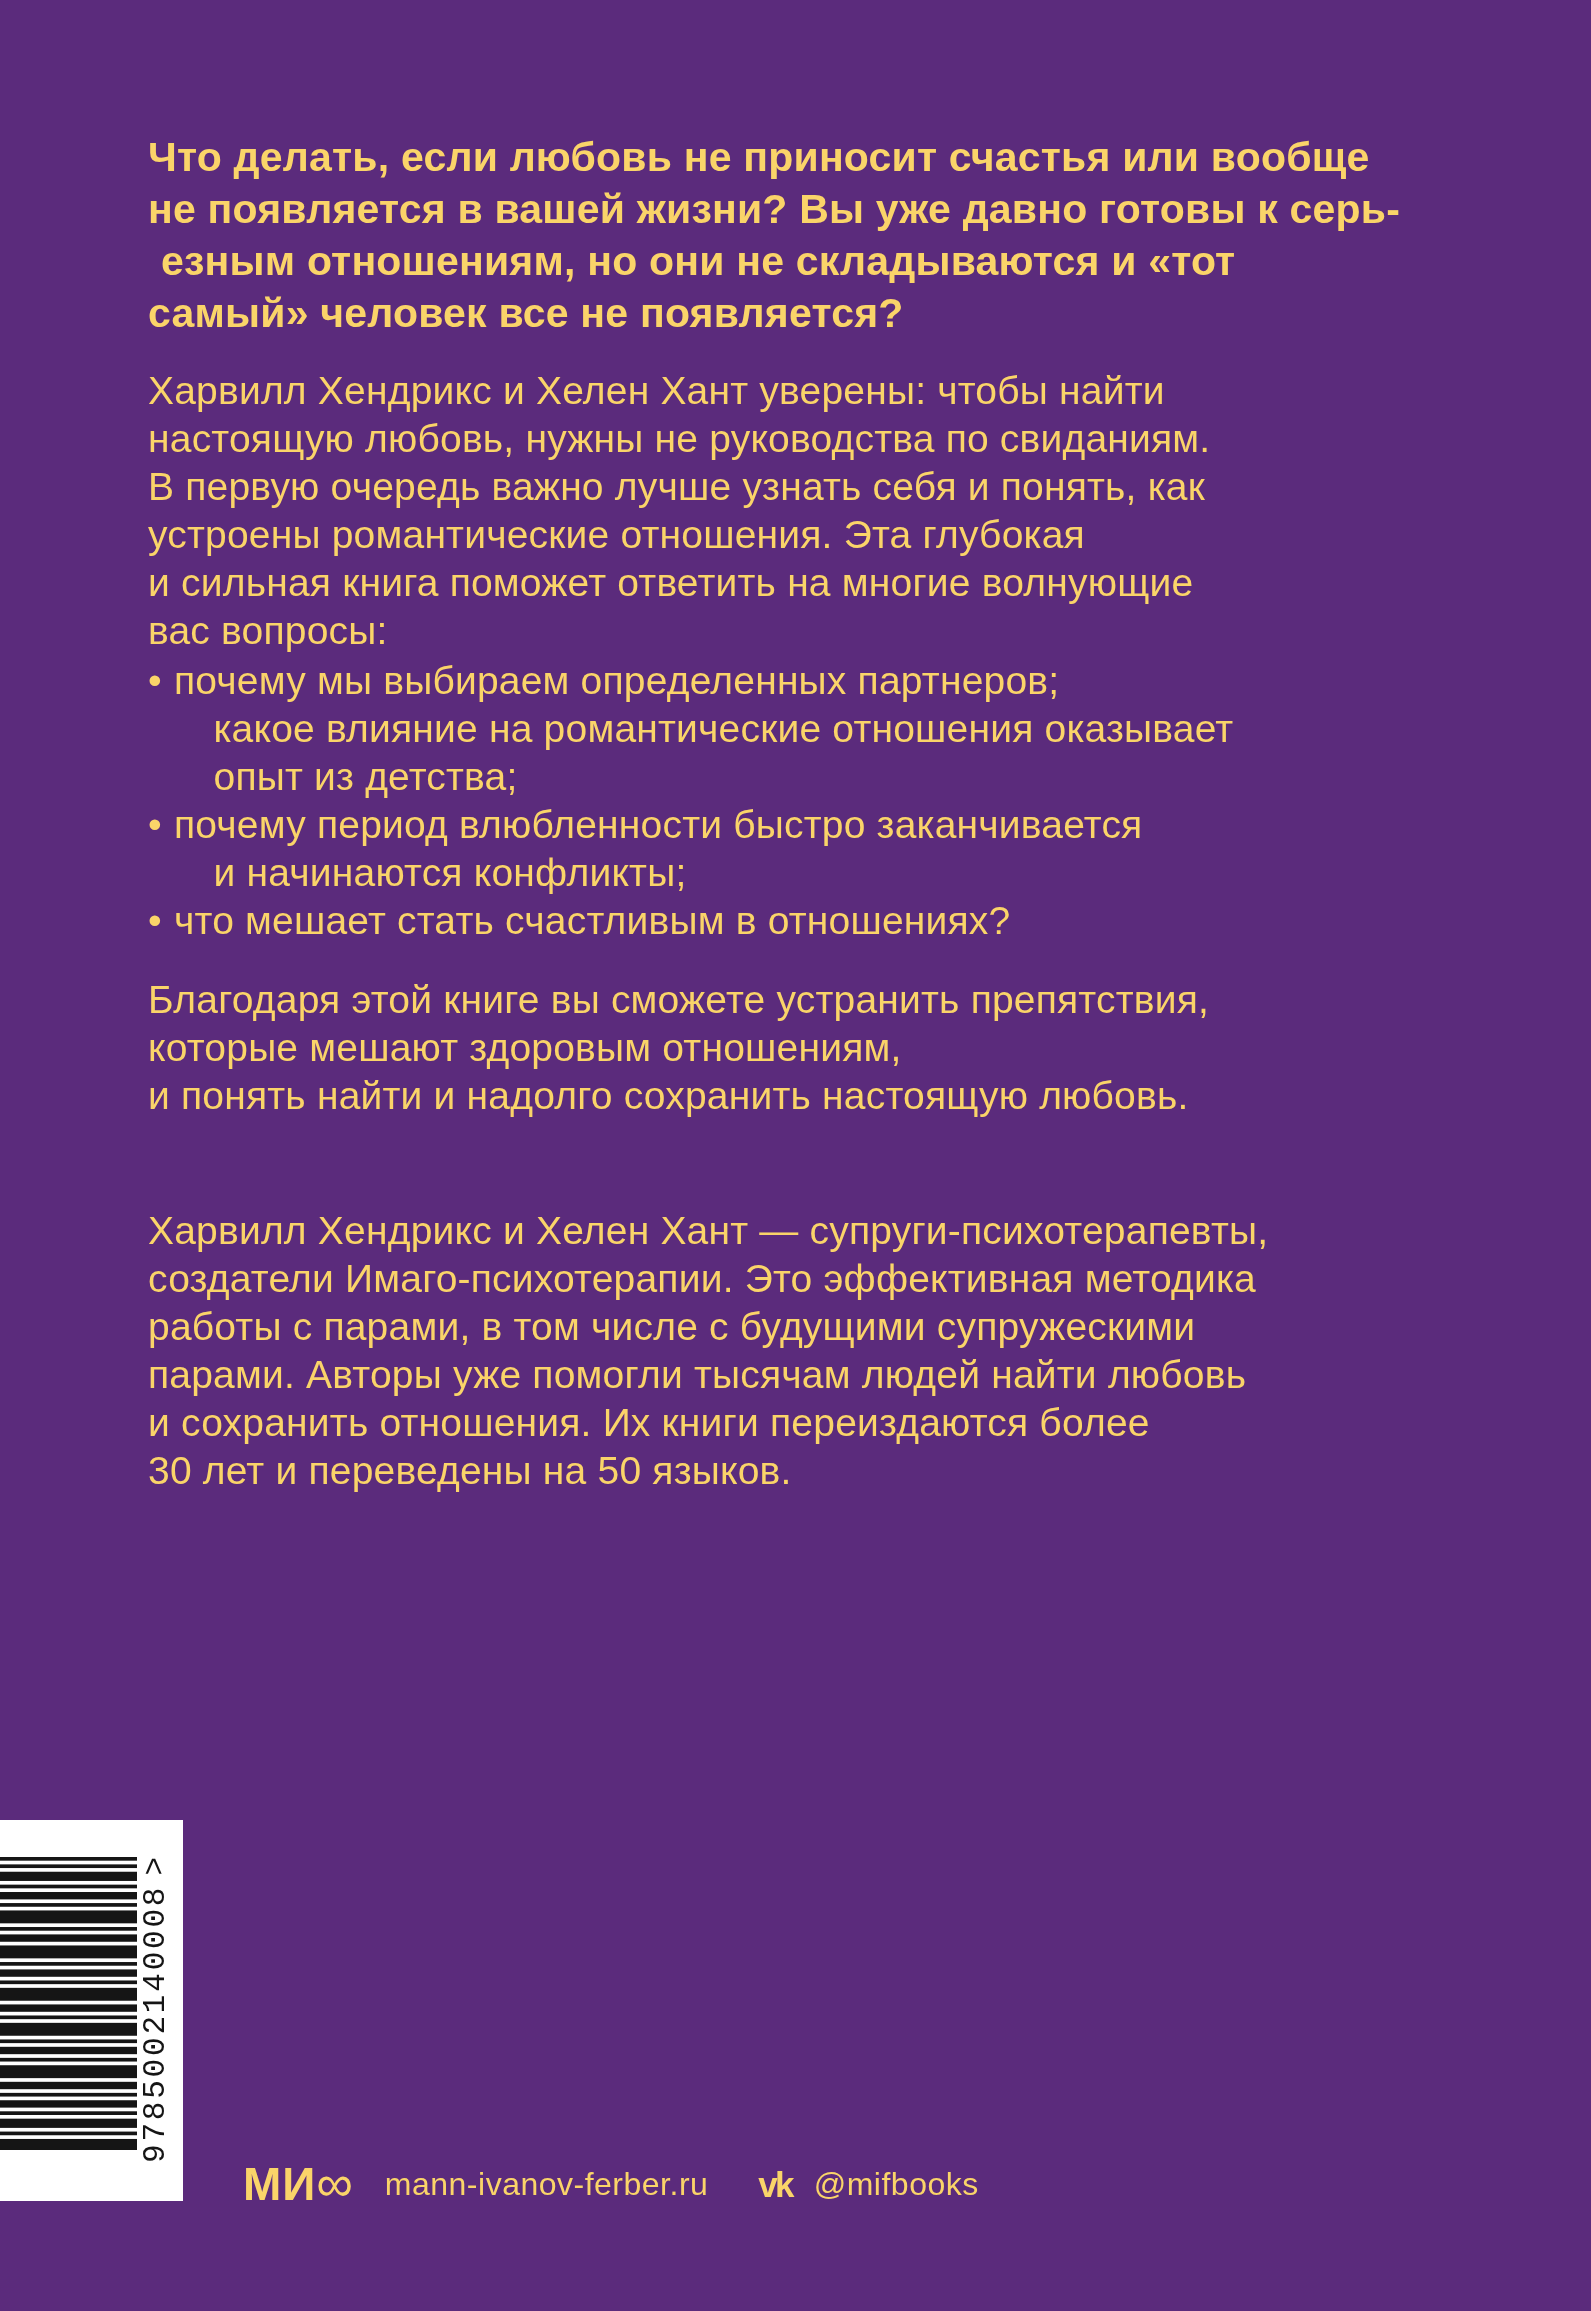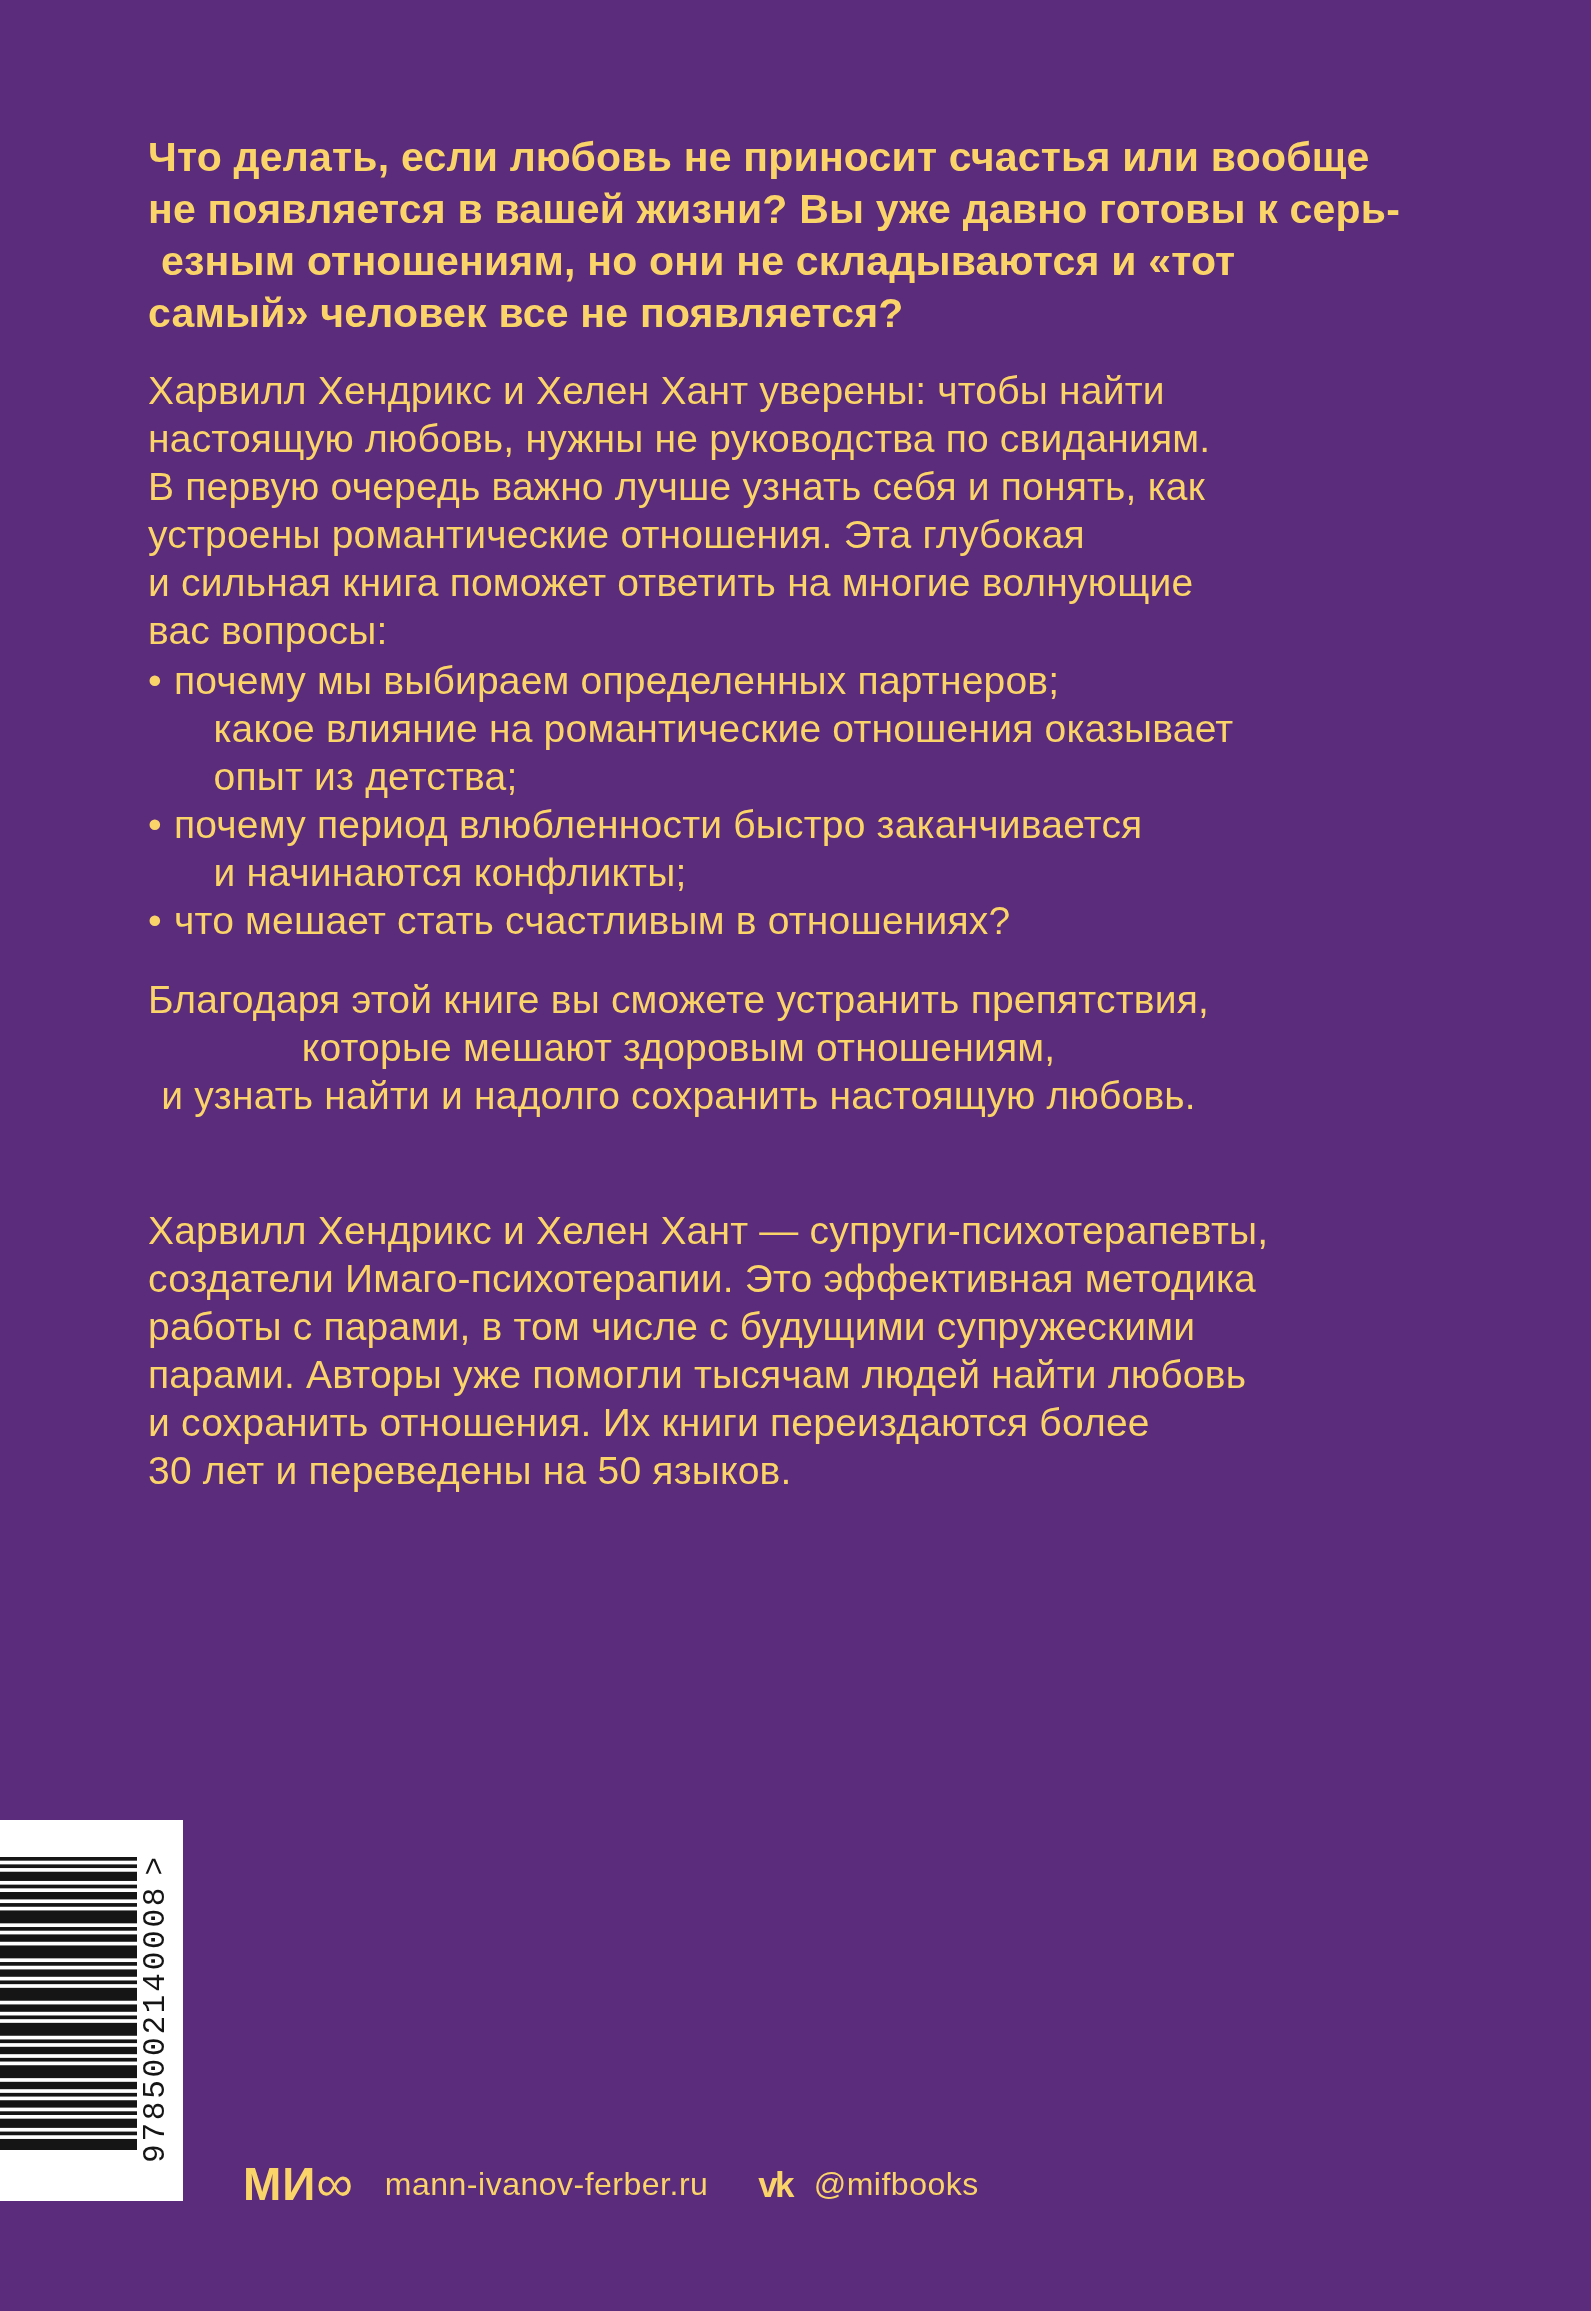--- a/index.html
+++ b/index.html
@@ -14,21 +14,21 @@
   }
   .block{position:absolute;left:148px;}
   .ln{display:block;}
 
   .headline{top:131px;font-weight:700;font-size:41px;line-height:52px;letter-spacing:0.2px;}
   .headline .indent-sm{padding-left:13px;}
 
   .bodytext{font-weight:400;font-size:39px;line-height:48px;letter-spacing:0.2px;}
   .intro{top:367px;}
   .bullets{top:657px;}
-  .closing{top:976px;text-align:center;}
+  .closing{top:976px;}
   .bio{top:1207px;}
 
   .bullet{display:flex;}
   .bullet-marker{width:26px;flex:none;}
   .bullet-lines{display:block;}
   .bullet-lines .ln + .ln{padding-left:5.5px;margin-left:34px;}
 
   
   .barcode-box{
     position:absolute;left:0;top:1820px;width:183px;height:381px;
@@ -97,21 +97,21 @@
     <span class="bullet-marker">•</span>
     <span class="bullet-lines">
       <span class="ln">что мешает стать счастливым в отношениях?</span>
     </span>
   </div>
 </div>
 
 <div class="block bodytext closing">
   <span class="ln">Благодаря этой книге вы сможете устранить препятствия,</span>
   <span class="ln">которые мешают здоровым отношениям,</span>
-  <span class="ln">и узнать найти и надолго сохранить настоящую любовь.</span>
+  <span class="ln">и понять найти и надолго сохранить настоящую любовь.</span>
 </div>
 
 <div class="block bodytext bio">
   <span class="ln">Харвилл Хендрикс и Хелен Хант — супруги-психотерапевты,</span>
   <span class="ln">создатели Имаго-психотерапии. Это эффективная методика</span>
   <span class="ln">работы с парами, в том числе с будущими супружескими</span>
   <span class="ln">парами. Авторы уже помогли тысячам людей найти любовь</span>
   <span class="ln">и сохранить отношения. Их книги переиздаются более</span>
   <span class="ln">30 лет и переведены на 50 языков.</span>
 </div>

